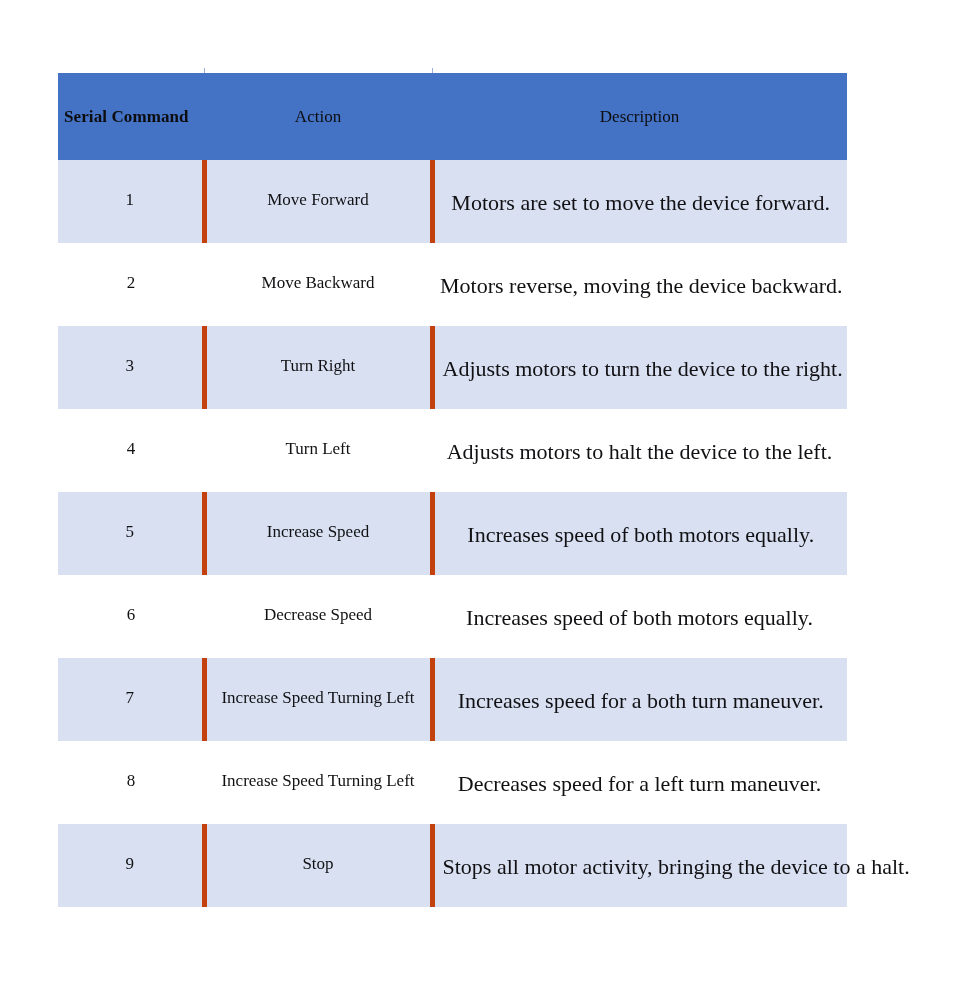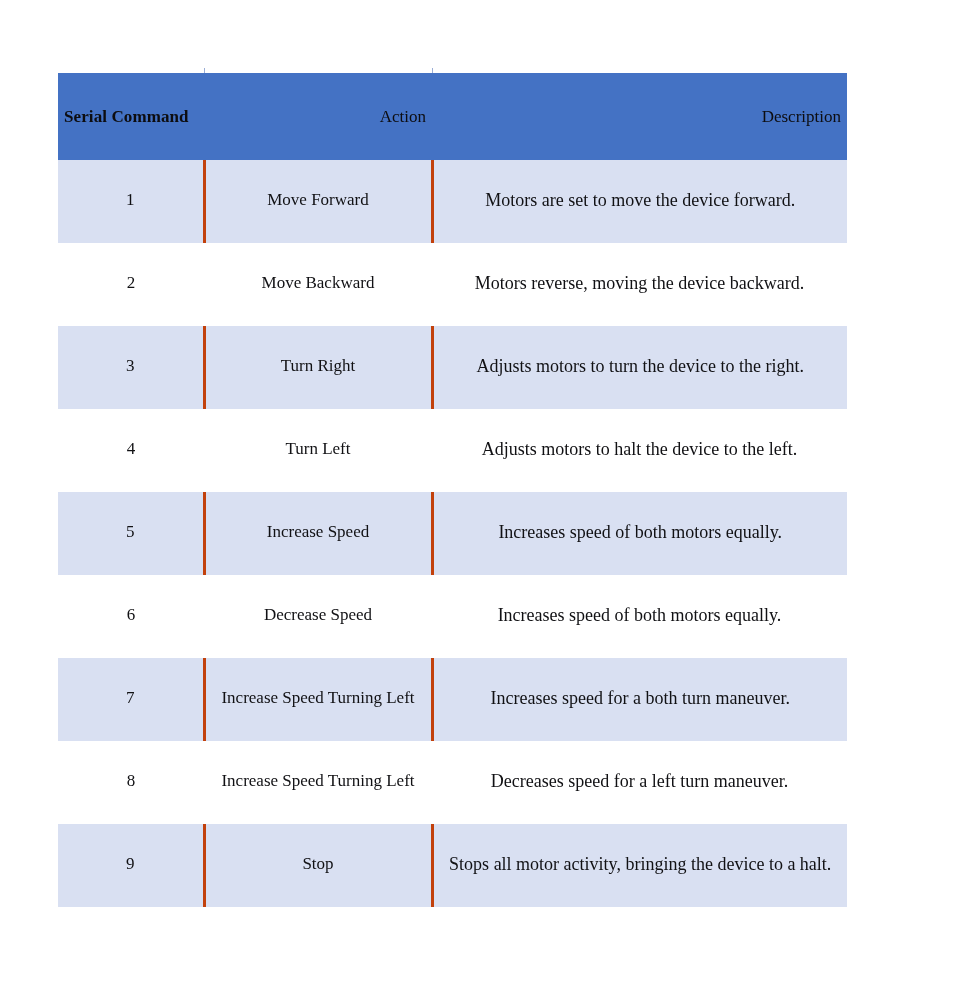--- a/index.html
+++ b/index.html
@@ -61,21 +61,21 @@
 
   
   thead tr.head-row {
     height: 87px;
   }
   thead th {
     background: #4472C4;
     color: #0d0d10;
     font-weight: normal;
     font-size: 17px;
-    text-align: right;
+    text-align: center;
     vertical-align: middle;
     padding: 0 6px;
     border: none;
     line-height: 1.25;
   }
   thead th.th-serial {
     font-weight: bold;
     text-align: left;
     padding-left: 6px;
     letter-spacing: .1px;
@@ -97,24 +97,24 @@
     text-align: center;
     vertical-align: top;
     padding: 30px 8px 0 8px;
     border: none;
     line-height: 1.2;
     white-space: nowrap;
   }
   
   tbody tr.shaded td.col-action,
   tbody tr.shaded td.col-desc {
-    border-left: 3px solid #c2410c;
+    border-left: 5px solid #c2410c;
   }
   tbody td.col-desc {
-    font-size: 18px;
+    font-size: 22px;
   }
 </style>
 </head>
 <body>
 
 <div class="page">
 
   <div class="header-ticks">
     <i class="t1"></i>
     <i class="t2"></i>

